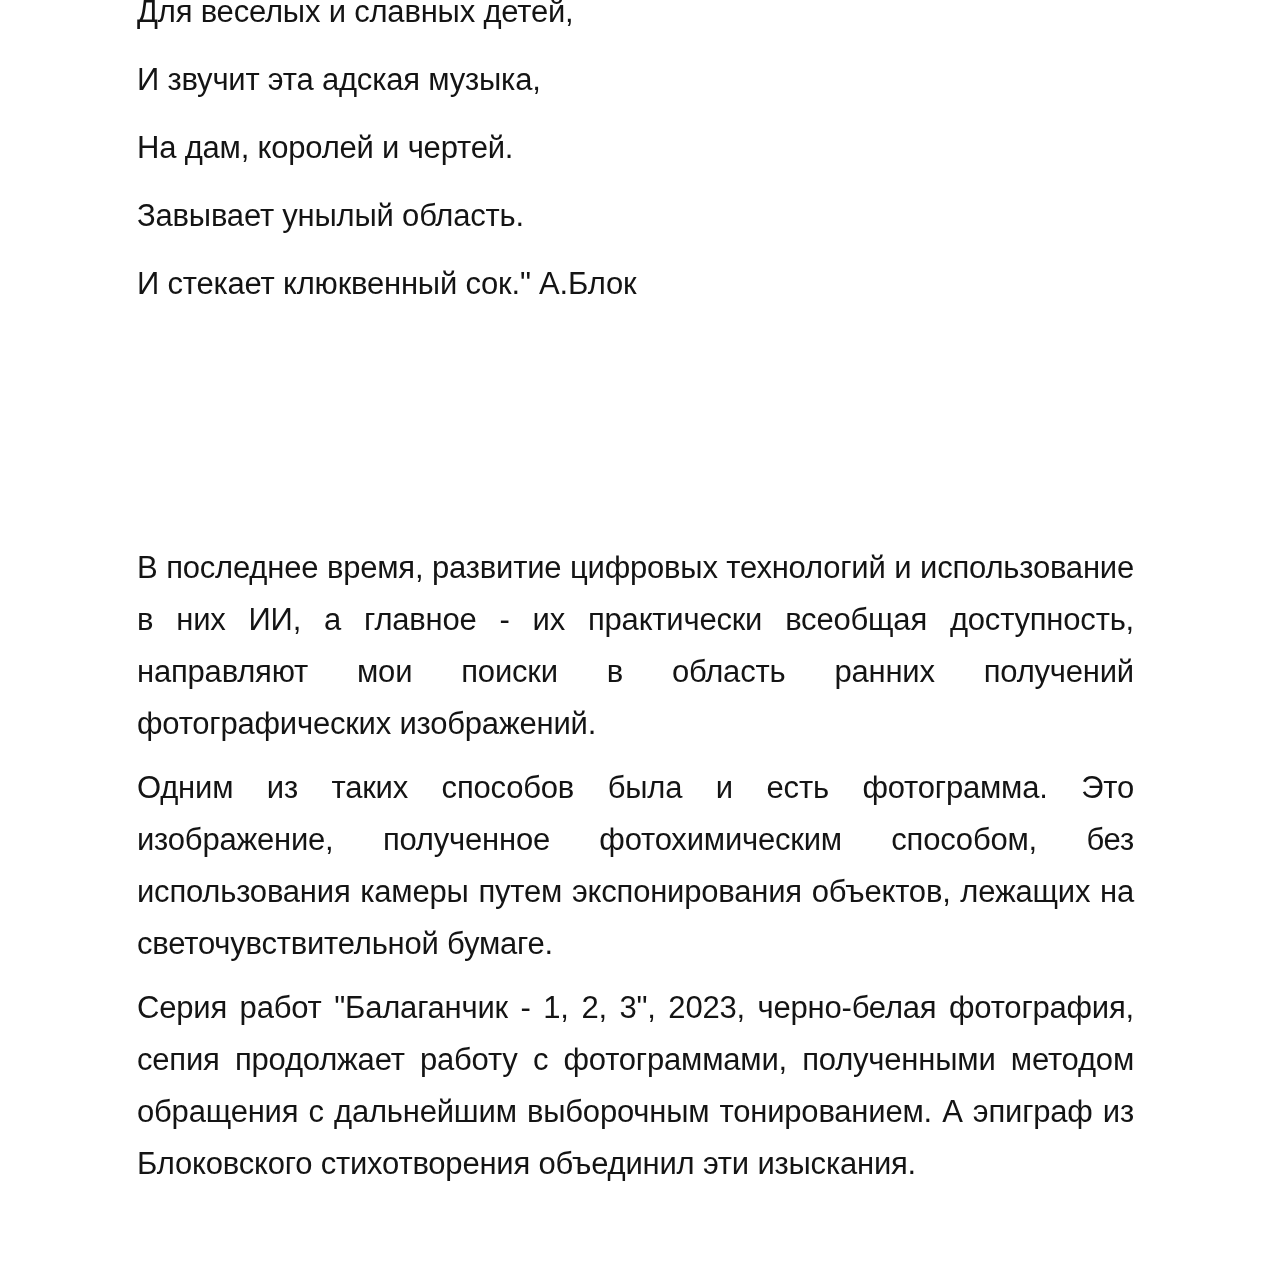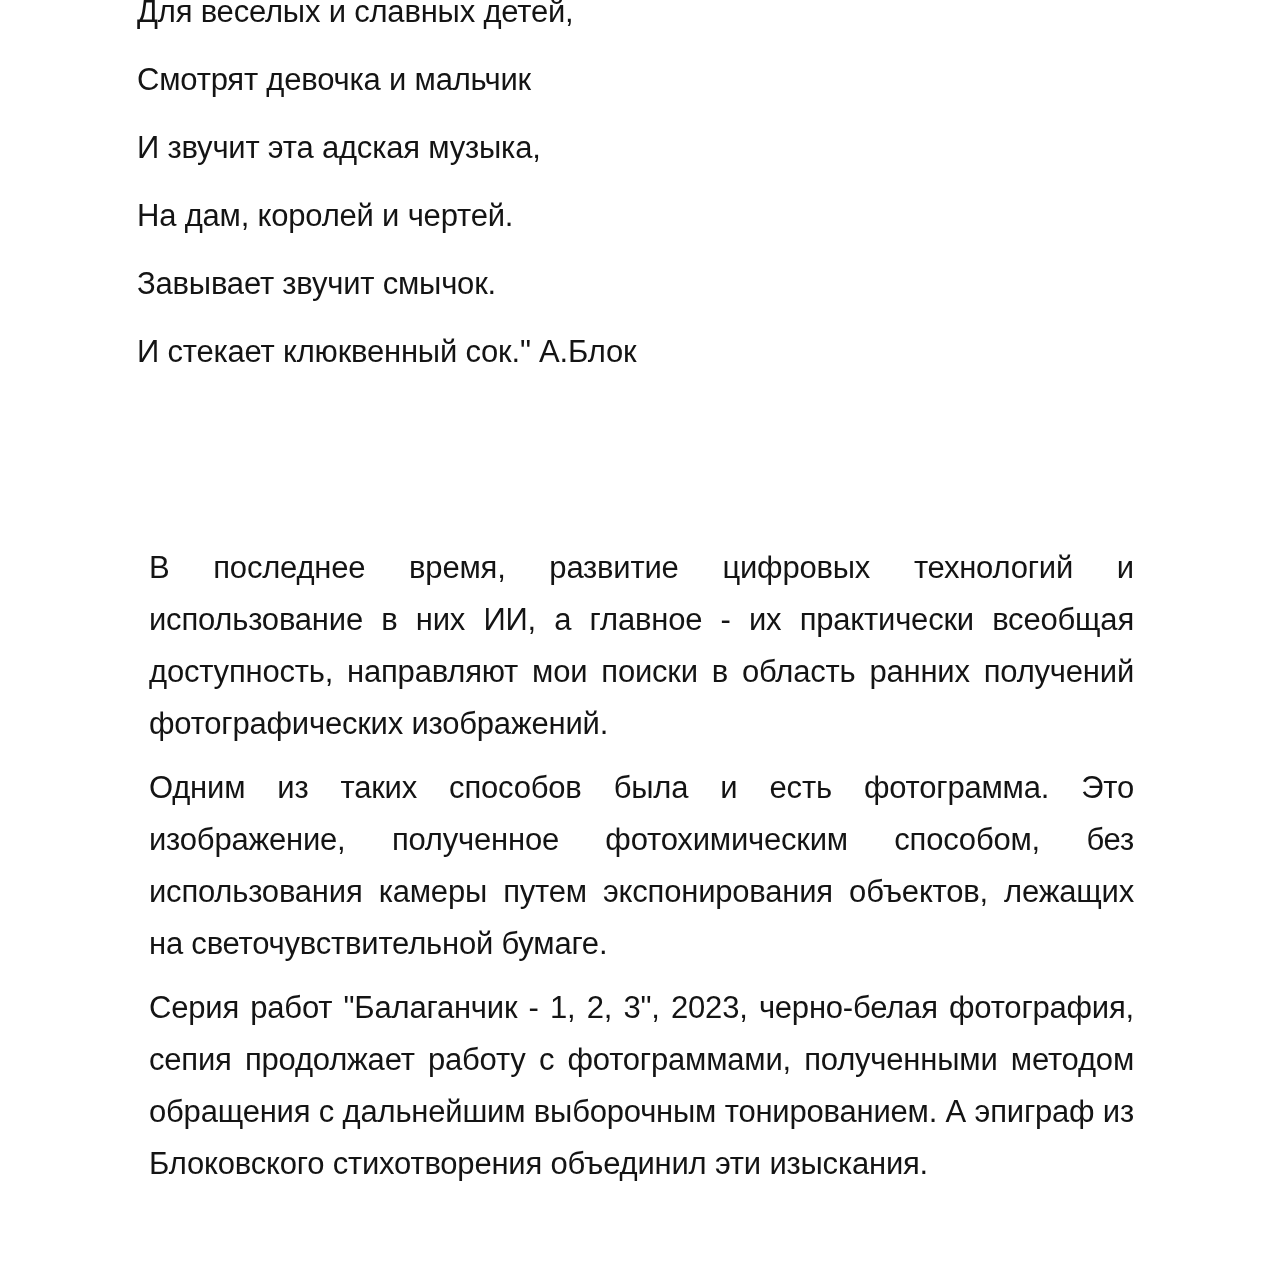--- a/index.html
+++ b/index.html
@@ -51,39 +51,38 @@
     top: 542px;
     width: 997px;
   }
 
   .para {
     font-size: 31px;
     line-height: 52px;
     color: #141414;
     text-align: justify;
     text-justify: inter-word;
-    margin: 0 0 12px 12px;
+    margin: 0 0 12px 0;
     letter-spacing: -0.2px;
     font-weight: 400;
   }
   .para:last-child {
     margin-bottom: 0;
   }
 </style>
 </head>
 <body>
 
 <div id="page">
 
   <div id="epigraph">
     <div class="poem-line">Для веселых и славных детей,</div>
-    <div class="poem-line">Смотрят девочка и мальчик</div>
     <div class="poem-line">И звучит эта адская музыка,</div>
     <div class="poem-line">На дам, королей и чертей.</div>
-    <div class="poem-line">Завывает звучит смычок.</div>
+    <div class="poem-line">Завывает унылый область.</div>
     <div class="poem-line">И стекает клюквенный сок." А.Блок</div>
   </div>
 
   <div id="body-text">
     <p class="para">В последнее время, развитие цифровых технологий и использование в них ИИ, а главное - их практически всеобщая доступность, направляют мои поиски в область ранних получений фотографических изображений.</p>
     <p class="para">Одним из таких способов была и есть фотограмма. Это изображение, полученное фотохимическим способом, без использования камеры путем экспонирования объектов, лежащих на светочувствительной бумаге.</p>
     <p class="para">Серия работ "Балаганчик - 1, 2, 3", 2023, черно-белая фотография, сепия продолжает работу с фотограммами, полученными методом обращения с дальнейшим выборочным тонированием. А эпиграф из Блоковского стихотворения объединил эти изыскания.</p>
   </div>
 
 </div>

